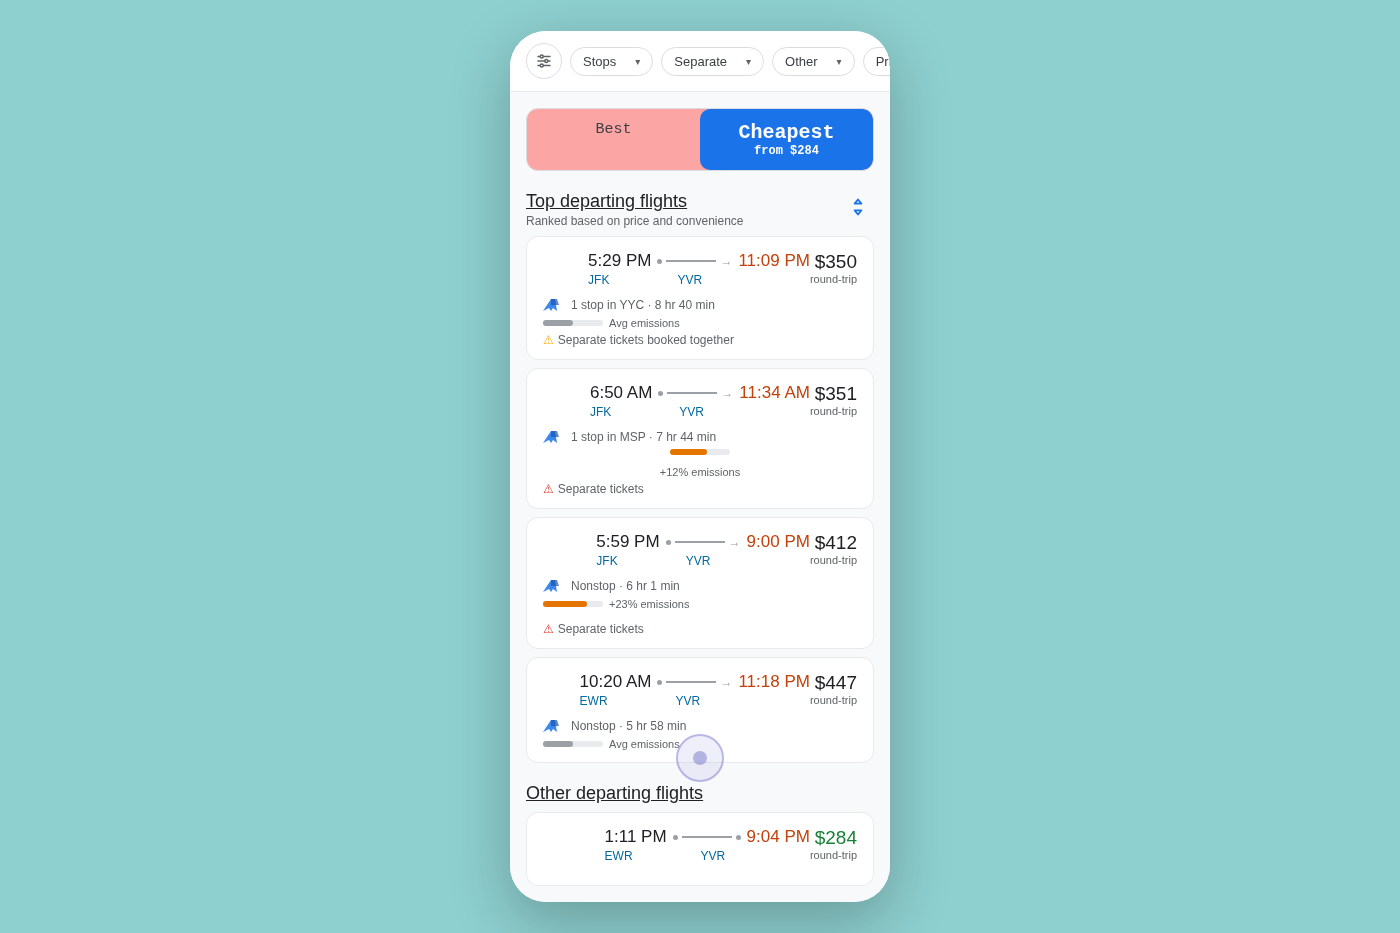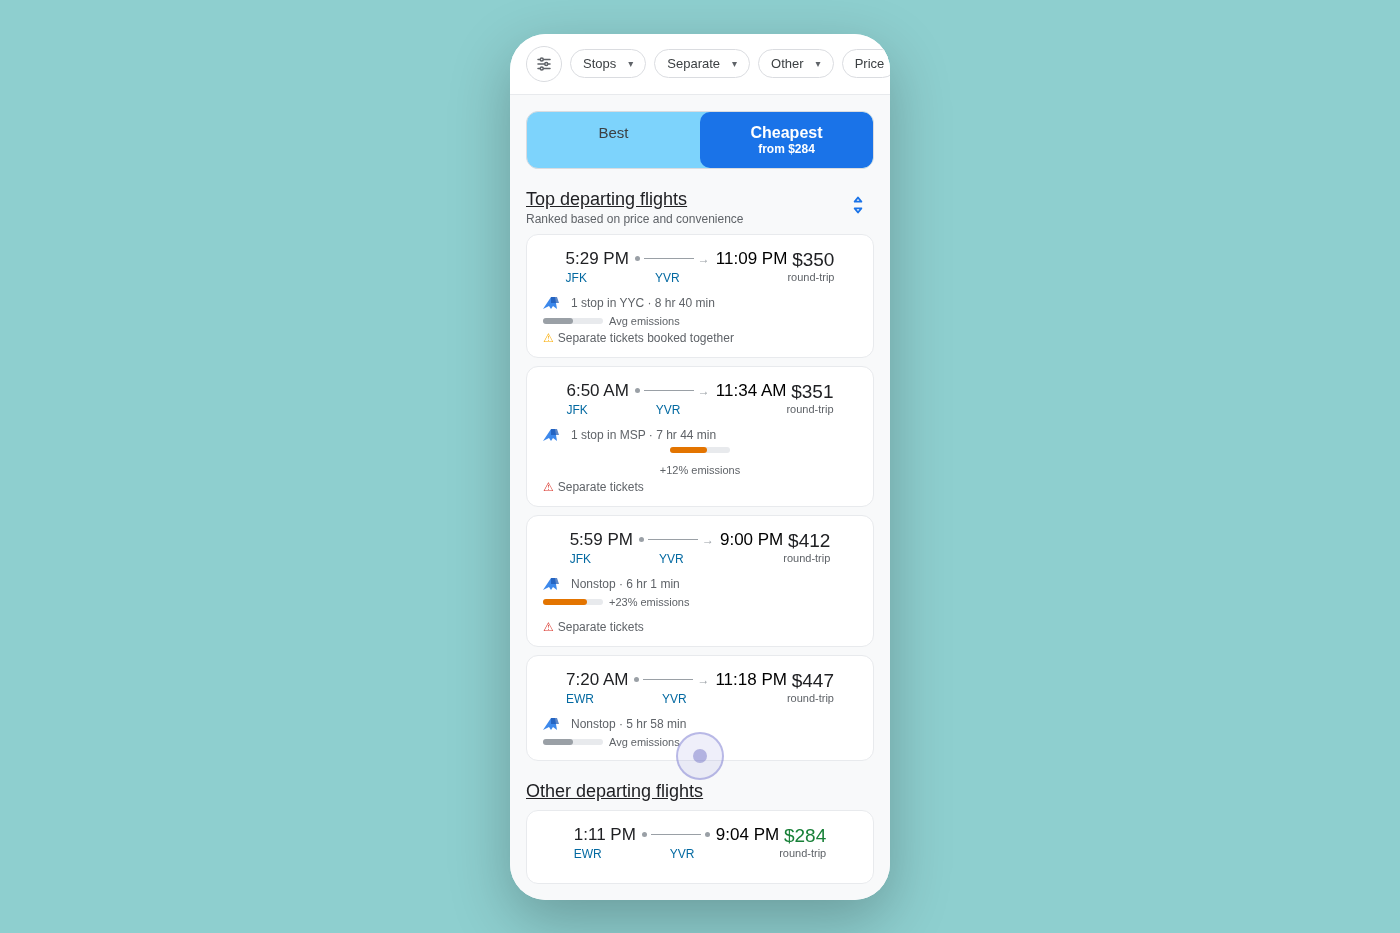--- a/index.html
+++ b/index.html
@@ -42,21 +42,21 @@
       align-items: center;
       justify-content: center;
       background: white;
       cursor: pointer;
       flex-shrink: 0;
     }
 
     .filter-chip {
       display: flex;
       align-items: center;
-      gap: 12px;
+      gap: 19px;
       padding: 6px 12px;
       border: 1.5px solid #dadce0;
       border-radius: 20px;
       background: white;
       cursor: pointer;
       font-size: 13px;
       color: #3c4043;
       white-space: nowrap;
     }
 
@@ -152,21 +152,21 @@
     .flight-card {
       background: white;
       border-radius: 12px;
       padding: 14px 16px 12px;
       cursor: pointer;
       border: 1px solid #e8eaed;
     }
 
     .flight-row-main {
       display: flex;
-      justify-content: center;
+      justify-content: flex-end;
       align-items: flex-start;
       margin-bottom: 10px;
     }
 
     .departure-time {
       font-size: 17px;
       font-weight: 500;
       color: #202124;
     }
 
@@ -192,21 +192,21 @@
     }
 
     .route-line .arrow {
       font-size: 12px;
       color: #9aa0a6;
     }
 
     .arrival-time {
       font-size: 17px;
       font-weight: 500;
-      color: #000000;
+      color: #c2410c;
     }
 
     .airport-code {
       font-size: 12px;
       color: #0369a1;
     }
 
     .price-block {
       text-align: right;
     }
@@ -331,26 +331,26 @@
       <span>Other</span>
       <span class="chevron">▾</span>
     </div>
     <div class="filter-chip">
       <span>Price</span>
     </div>
   </div>
 
   <div class="main-content">
 
-    <div style="margin: 16px 16px 12px; display: flex; background: #7dd3fc; border-radius: 12px; border: 1.5px solid #dadce0; overflow: hidden;">
+    <div style="margin: 16px 16px 12px; display: flex; background: #fca5a5; border-radius: 12px; border: 1.5px solid #dadce0; overflow: hidden; font-family: Liberation Mono, monospace;">
       <div class="tab" style="flex:1; padding: 12px 16px; text-align:center; cursor:pointer;">
         <div class="tab-label">Best</div>
       </div>
       <div class="tab active" style="flex:1; padding: 12px 16px; text-align:center; cursor:pointer; background:#1a73e8; border-radius:10px;">
-        <div class="tab-label" style="color:white; font-weight:600; font-size:16px;">Cheapest</div>
+        <div class="tab-label" style="color:white; font-weight:600; font-size:20px;">Cheapest</div>
         <div class="tab-sublabel" style="font-size:12px; color:rgba(255,255,255,0.85);">
           <span>from </span><span style="font-weight:700; color:white;">$284</span>
         </div>
       </div>
     </div>
 
     <div class="section-header">
       <div>
         <div class="section-title">Top departing flights</div>
         <div class="section-subtitle">Ranked based on price and convenience</div>
@@ -485,21 +485,21 @@
         <div class="warning-row">
           <span class="warning-icon" style="color:#d93025;">⚠</span>
           <span class="warning-text">Separate tickets</span>
         </div>
       </div>
 
       <div class="flight-card">
         <div class="flight-row-main">
           <div>
             <div style="display:flex; align-items:center; gap:6px;">
-              <span class="departure-time">7:20 AM</span>
+              <span class="departure-time">10:20 AM</span>
               <div class="route-line">
                 <div class="dot"></div>
                 <div class="line"></div>
                 <div class="arrow">→</div>
               </div>
               <span class="arrival-time">11:18 PM</span>
             </div>
             <div style="display:flex; gap:68px; margin-top:2px;">
               <span class="airport-code">EWR</span>
               <span class="airport-code">YVR</span>

